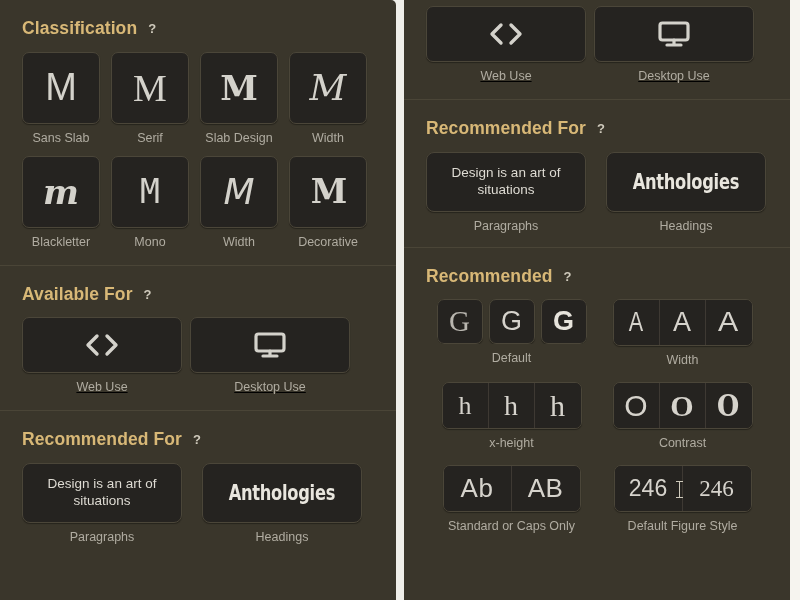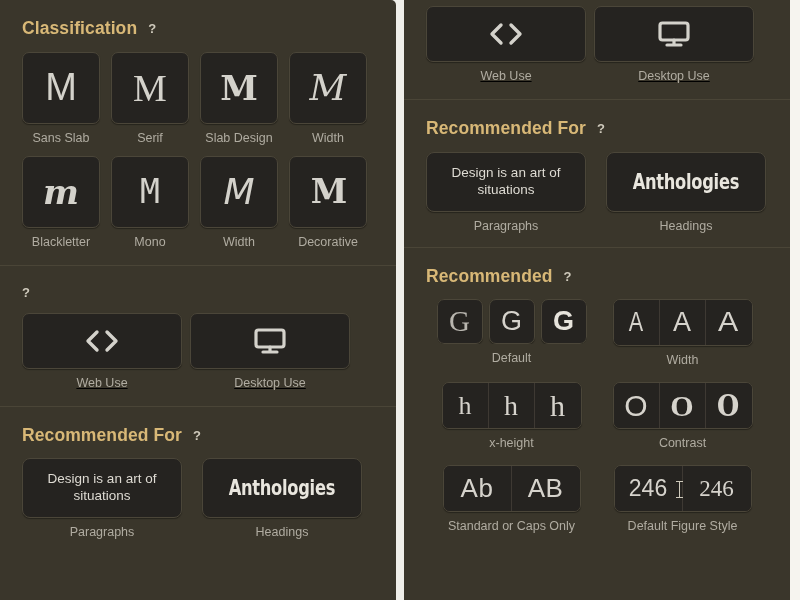--- a/index.html
+++ b/index.html
@@ -231,20 +231,21 @@
           <div class="swatch cls-sw">
               <span class="glyph-deco">M</span>
             </div>
           <div class="opt-label">Decorative</div>
         </div>
       </div>
     </div>
 
     <div class="section">
       <div class="sec-head">
+        <span class="sec-title">Available For</span>
         <span class="help-icon">?</span>
       </div>
       <div class="avail-row">
         <div class="opt">
           <div class="swatch avail-sw">
             <svg width="40" height="26" viewBox="0 0 40 26" fill="none" stroke="#d4d2cb" stroke-width="3.4" stroke-linecap="round" stroke-linejoin="round">
               <path d="M15 4 L6 13 L15 22"></path>
                 <path d="M25 4 L34 13 L25 22"></path>
             </svg>
           </div>

